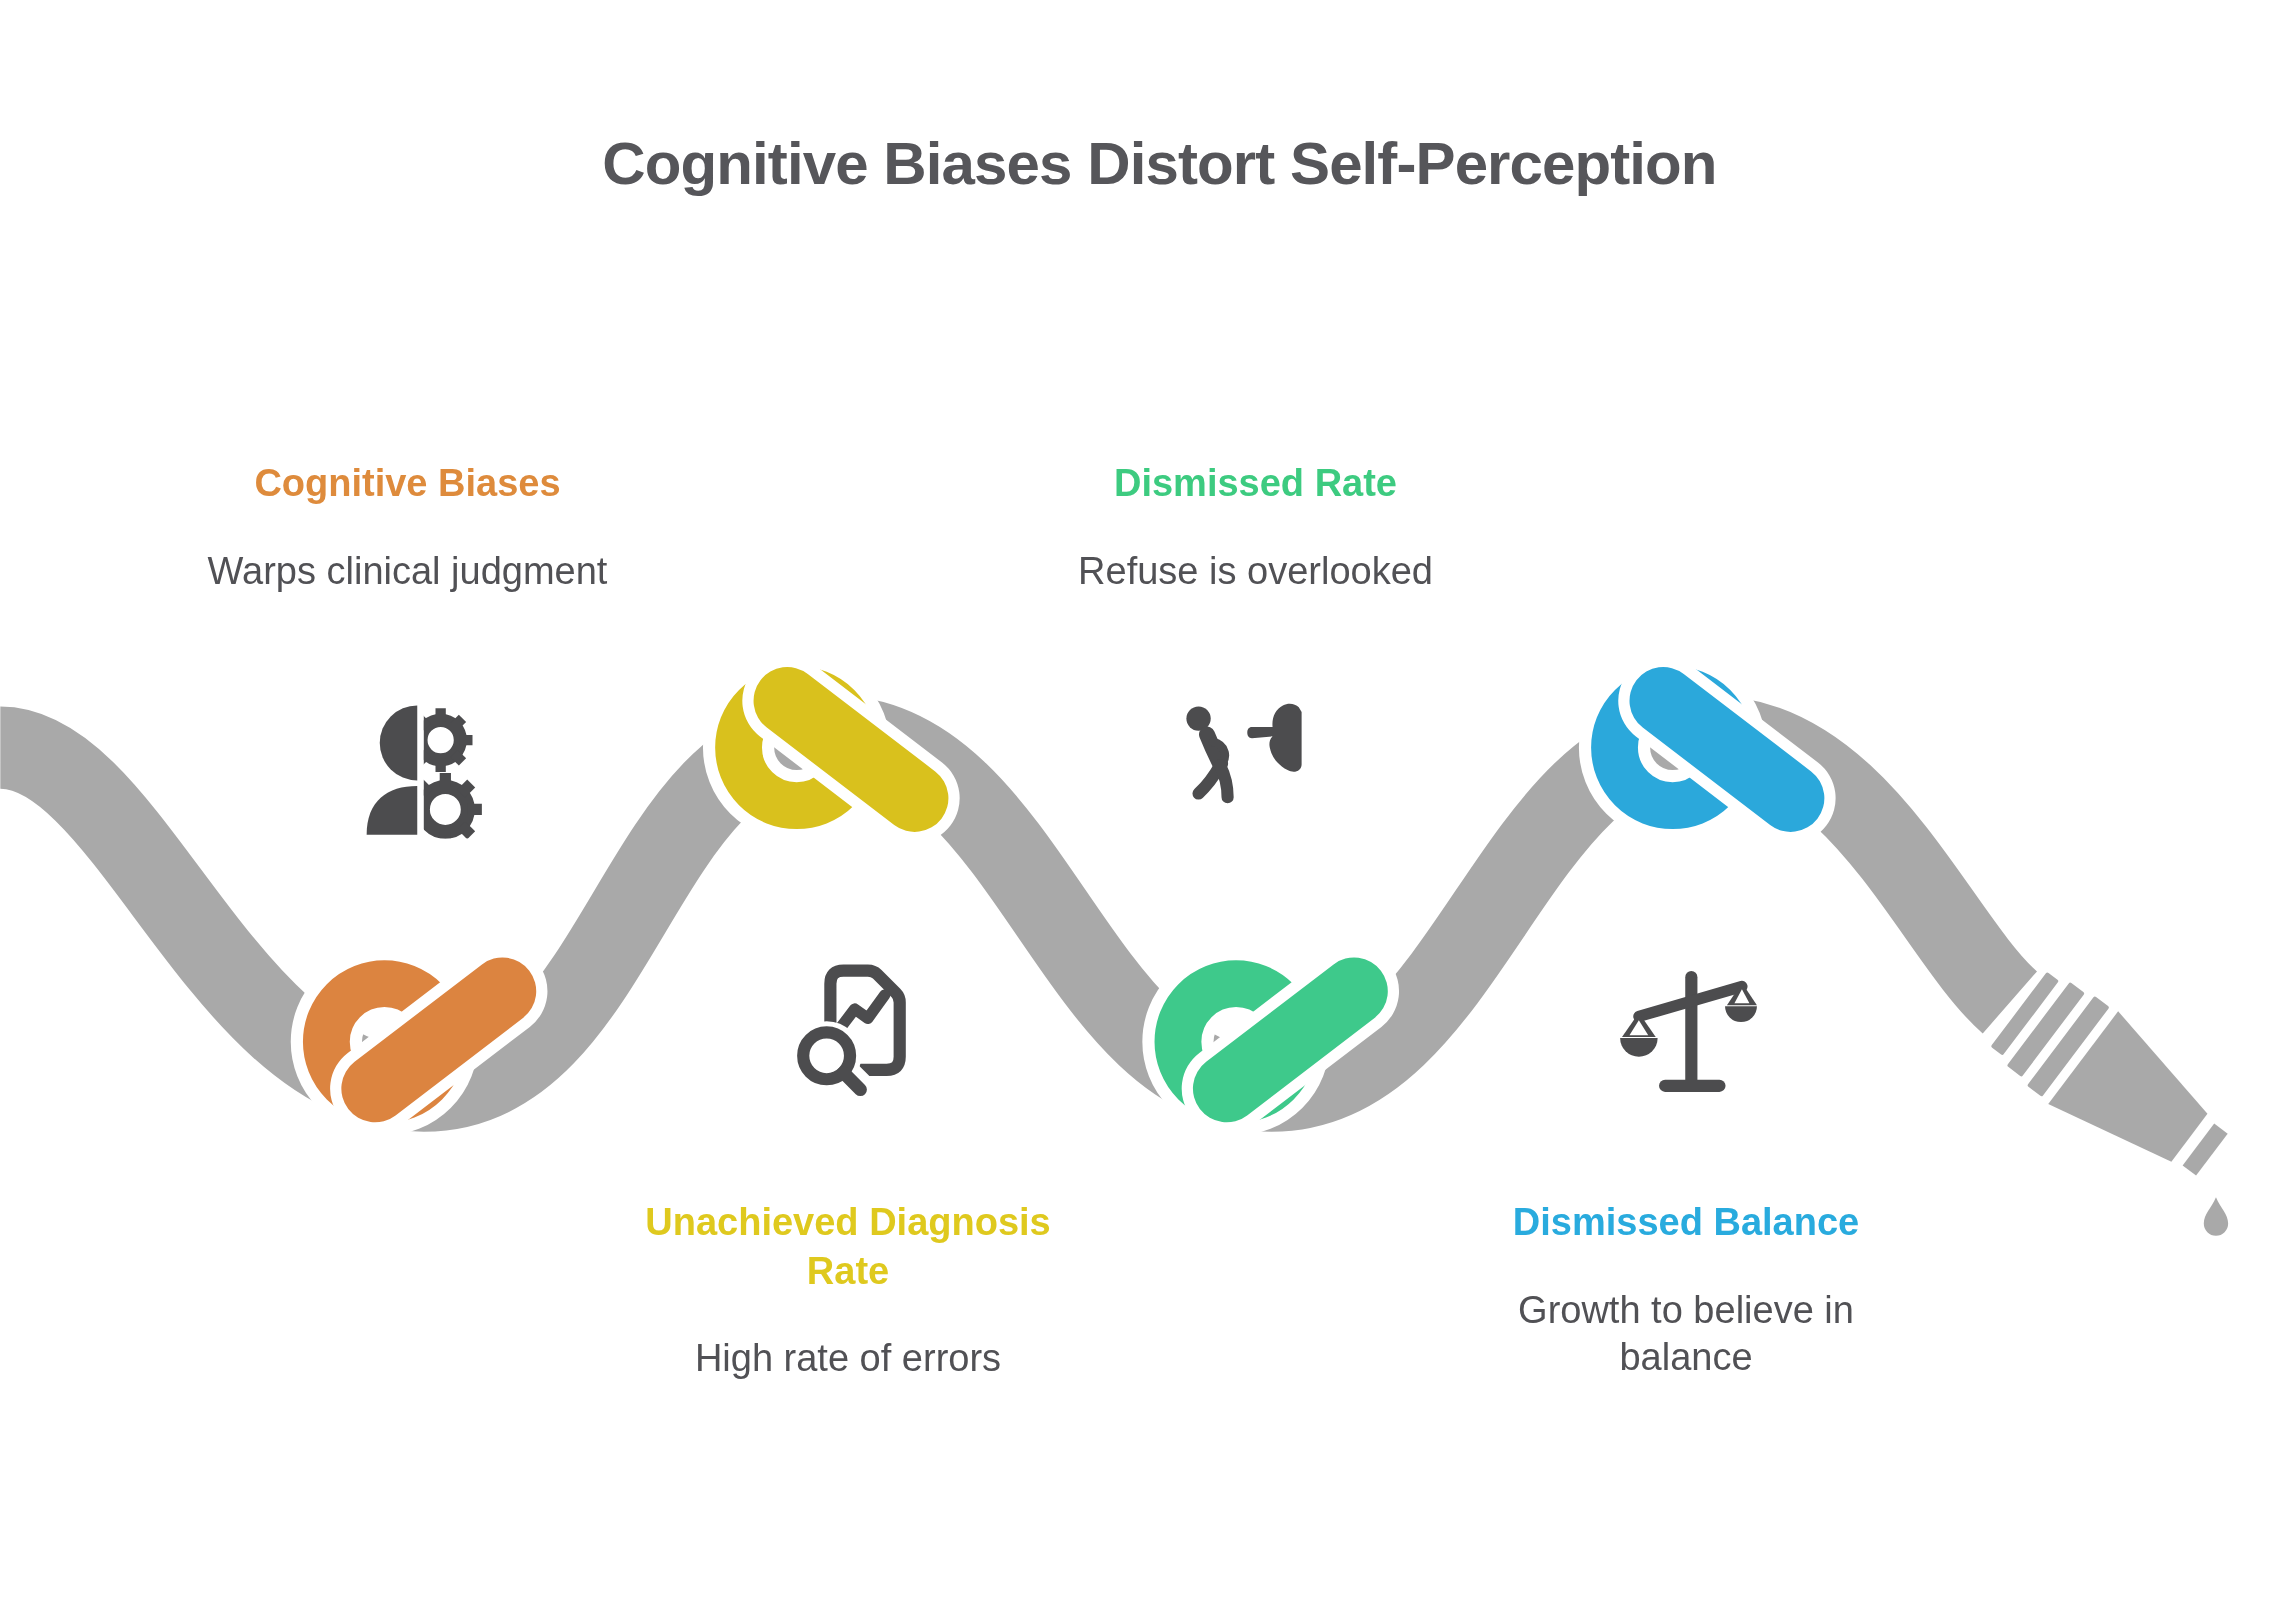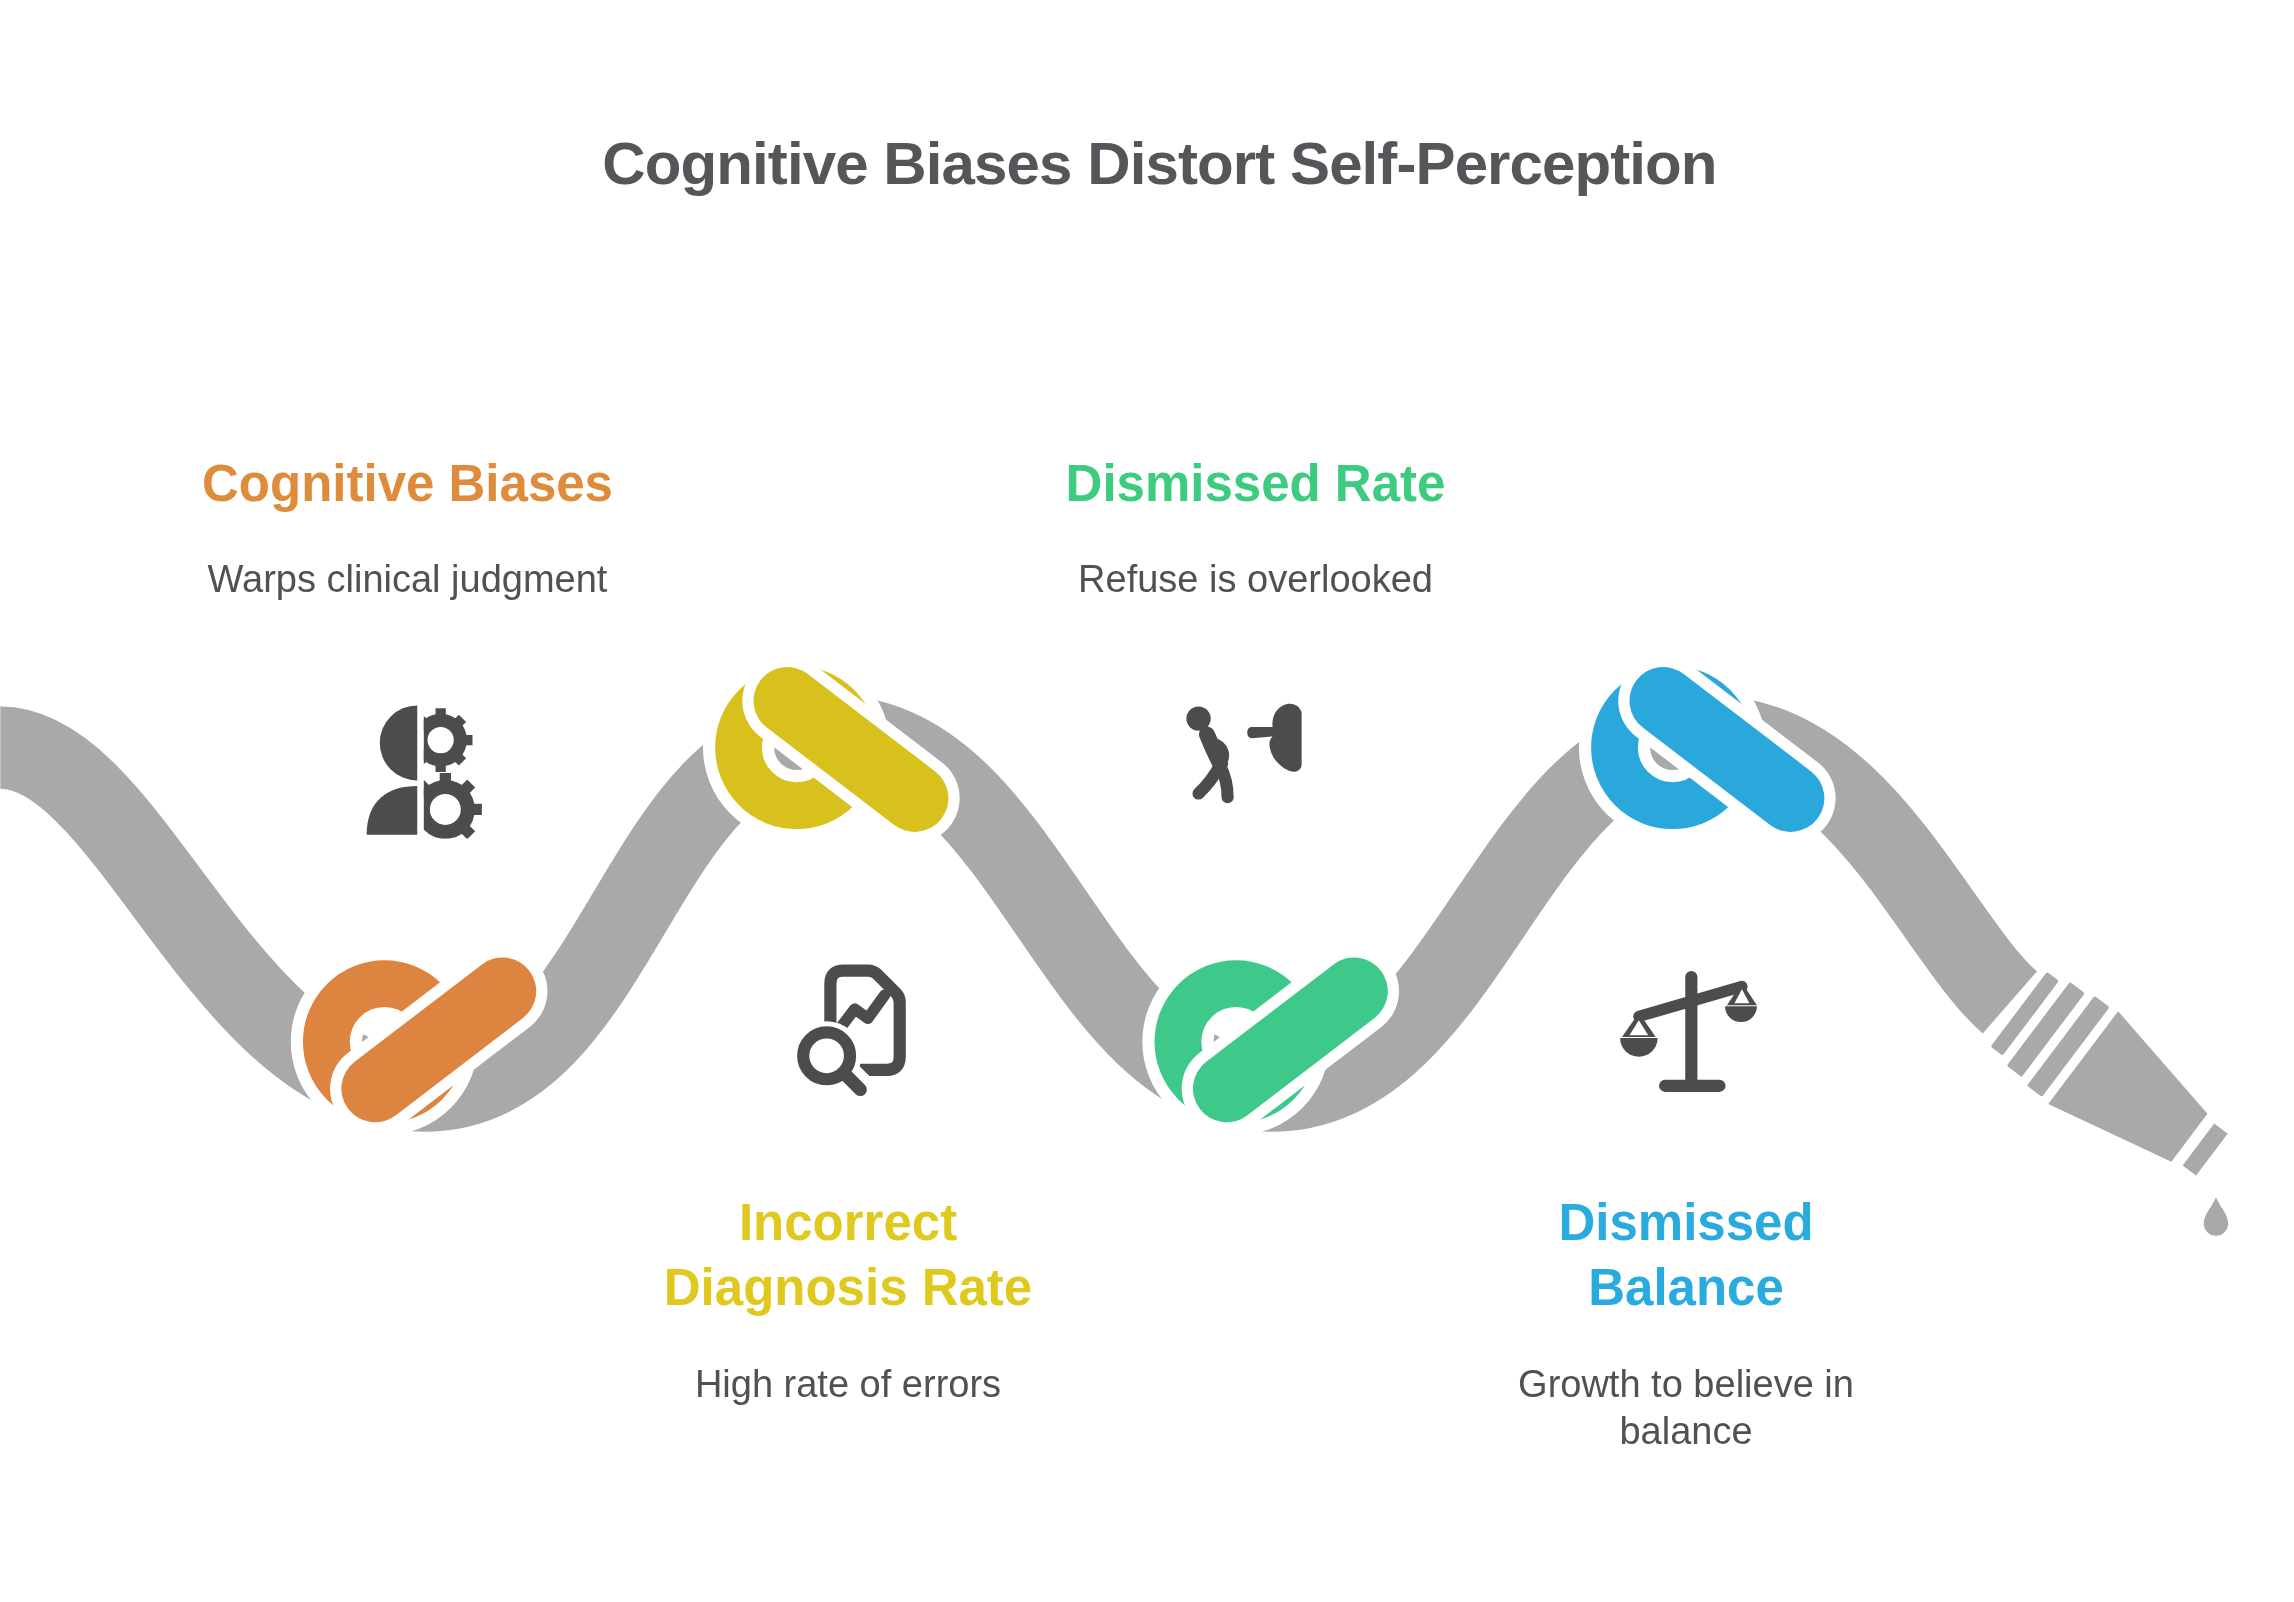--- a/index.html
+++ b/index.html
@@ -6,21 +6,21 @@
   .canvas{
     position:relative;width:2295px;height:1602px;background:#ffffff;
     font-family:"Liberation Sans",sans-serif;overflow:hidden;
   }
   .main-title{
     position:absolute;left:0;right:0;top:129px;margin:0;
     text-align:center;font-size:60px;font-weight:700;letter-spacing:-0.9px;
   }
   .diagram-svg{position:absolute;left:0;top:0;}
   .step{position:absolute;text-align:center;}
-  .step-title{font-size:51px;font-weight:700;line-height:1.28;margin:8px auto;}
+  .step-title{font-size:38px;font-weight:700;line-height:1.28;margin:16px auto;}
   .step-desc{font-size:38px;font-weight:400;line-height:1.25;margin-top:40px;}
 </style>
 </head>
 <body>
 
 <div class="canvas">
 
   <h1 class="main-title" style="color: rgb(86, 86, 90); margin-left: 24px;">Cognitive Biases Distort Self-Perception</h1>
 
   <svg class="diagram-svg" width="2295" height="1602" viewBox="0 0 2449 1710">
@@ -131,21 +131,21 @@
     <div class="step-title" style="color: rgb(222, 139, 60);">Cognitive Biases</div>
     <div class="step-desc" style="color: rgb(81, 81, 85);">Warps clinical judgment</div>
   </div>
 
   <div class="step" style="left:993px;top:443px;width:525px">
     <div class="step-title" style="color: rgb(61, 203, 128);">Dismissed Rate</div>
     <div class="step-desc" style="color: rgb(81, 81, 85);">Refuse is overlooked</div>
   </div>
 
   <div class="step" style="left:614px;top:1182px;width:468px">
-    <div class="step-title" style="color: rgb(223, 201, 30);">Incorrect Diagnosis Rate</div>
+    <div class="step-title" style="color: rgb(223, 201, 30);">Unachieved Diagnosis Rate</div>
     <div class="step-desc" style="color: rgb(81, 81, 85);">High rate of errors</div>
   </div>
 
   <div class="step" style="left:1480px;top:1182px;width:412px">
     <div class="step-title" style="max-width: 394px; color: rgb(41, 171, 222);">Dismissed Balance</div>
     <div class="step-desc" style="color: rgb(81, 81, 85);">Growth to believe in balance</div>
   </div>
 
 </div>
 

